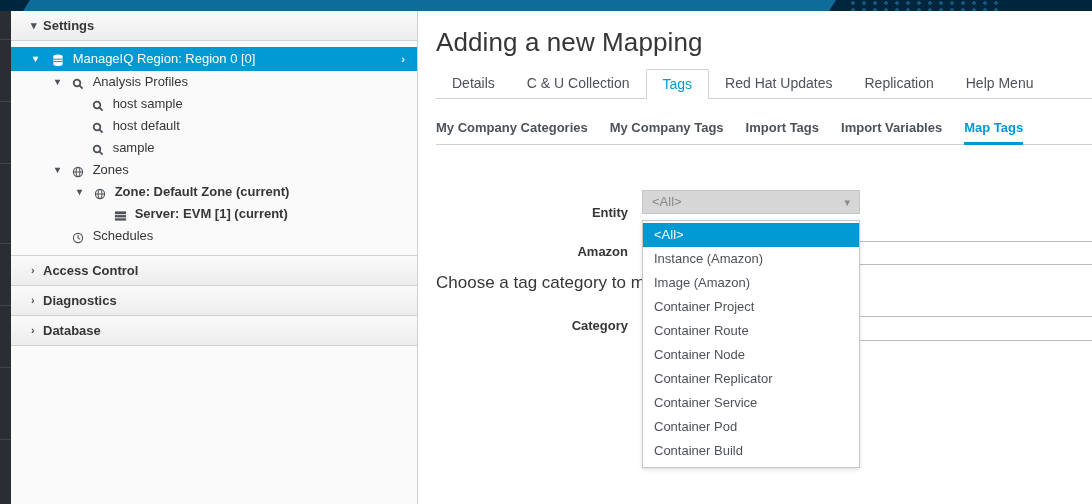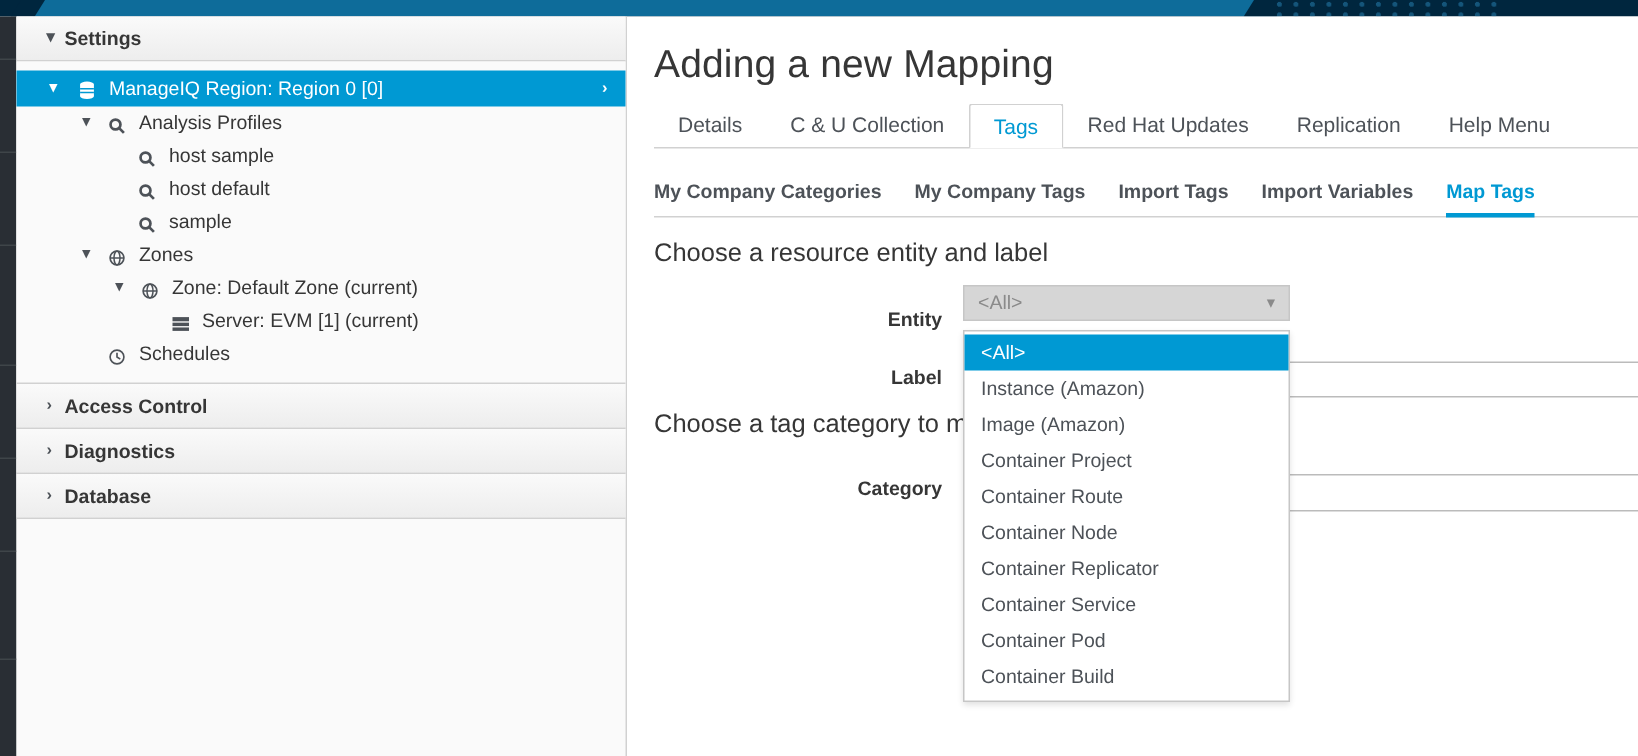--- a/index.html
+++ b/index.html
@@ -46,21 +46,21 @@
   .tree { position: relative; background: #fafafa; border-bottom: 1px solid #d1d1d1; padding: 6px 0 8px 0; }
   .tree-row { position: relative; height: 22px; line-height: 22px; white-space: nowrap;
       font-size: 13px; color: #363636; cursor: pointer; padding-right: 8px; }
   .tree-row.selected { background: #0099d3; color: #fff; }
   .tree-row .chev-left { position: absolute; font-size: 10px; font-weight: bold; color: #4d5258; }
   .tree-row.selected .chev-left { color: #fff; }
   .tree-row .chev-right { position: absolute; right: 12px; top: 0; font-size: 11px; font-weight: bold; color: #fff; }
   .tree-row .ico { display: inline-block; width: 14px; text-align: center; margin-right: 4px;
       vertical-align: -2px; }
   .tree-row .lbl { vertical-align: 0; }
-  .tree-row.bold .lbl { font-weight: normal; }
+  .tree-row.bold .lbl { font-weight: bold; }
 
   svg.i { display: block; }
 
   
   .main { position: absolute; left: 418px; top: 11px; width: 674px; height: 493px; background: #fff; }
   .page-title { position: absolute; left: 18px; top: 16px; font-size: 26px; font-weight: normal; color: #363636; letter-spacing: .1px; }
 
   .tabs { position: absolute; left: 18px; top: 58px; width: 656px; height: 30px;
       border-bottom: 1px solid #d1d1d1; }
   .tab { position: relative; float: left; height: 30px; line-height: 29px; padding: 0 16px;
@@ -267,25 +267,24 @@
     </div>
 
     <div class="subtabs clearfix">
       <div class="subtab">My Company Categories</div>
       <div class="subtab">My Company Tags</div>
       <div class="subtab">Import Tags</div>
       <div class="subtab">Import Variables</div>
       <div class="subtab active">Map Tags</div>
     </div>
 
-    <div class="section-head" style="top:148px">Choose a resource entity and label</div>
     <div class="section-head" style="top:262px">Choose a tag category to m</div>
 
     <div class="field-label" style="left:120px; top:190px; width:90px; line-height:24px">Entity</div>
-    <div class="field-label" style="left:120px; top:229px; width:90px; line-height:24px">Label</div>
+    <div class="field-label" style="left:120px; top:229px; width:90px; line-height:24px">Amazon</div>
     <div class="field-label" style="left:120px; top:303px; width:90px; line-height:24px">Category</div>
 
     <div class="field-line" style="left:442px; top:230px; width:232px"></div>
     <div class="field-line" style="left:442px; top:253px; width:232px"></div>
     <div class="field-line" style="left:442px; top:305px; width:232px"></div>
     <div class="field-line" style="left:442px; top:329px; width:232px"></div>
   </div>
 
   <div class="select-trigger">
     <span class="val">&lt;All&gt;</span>

